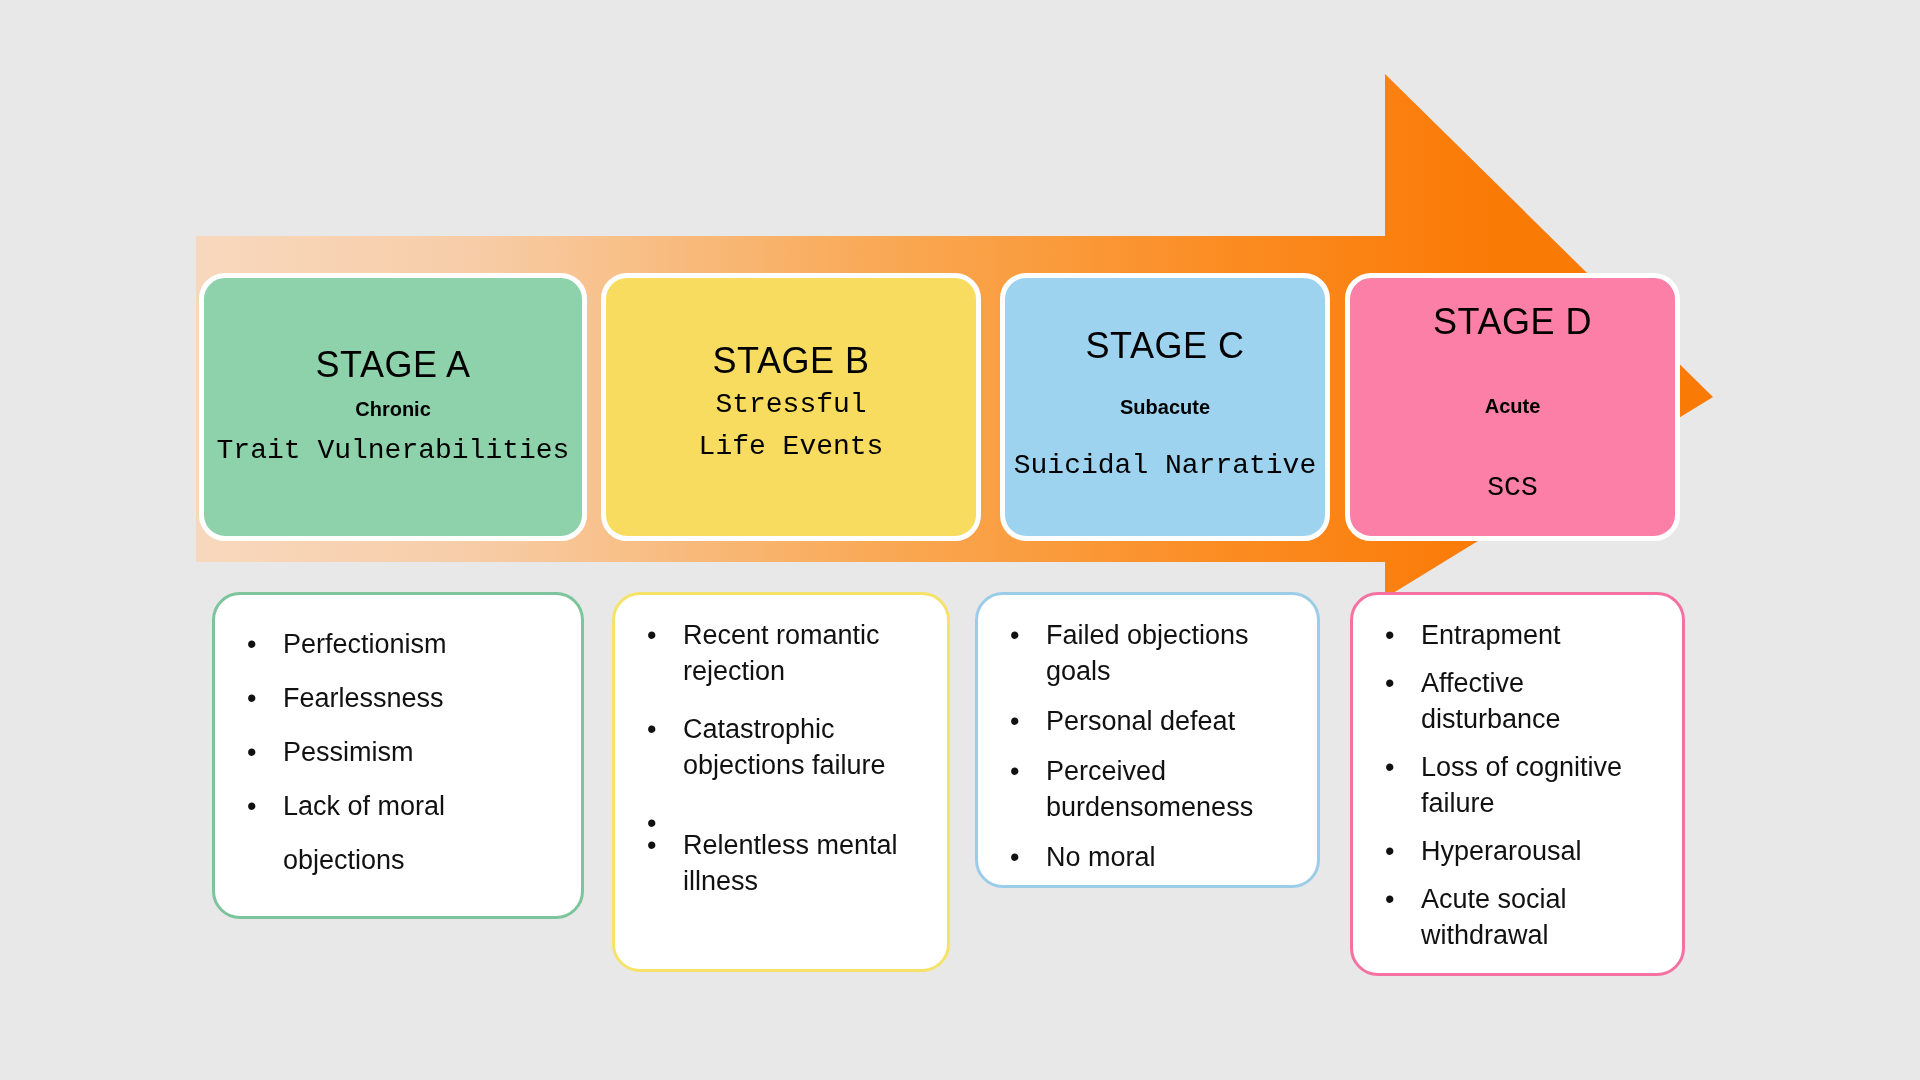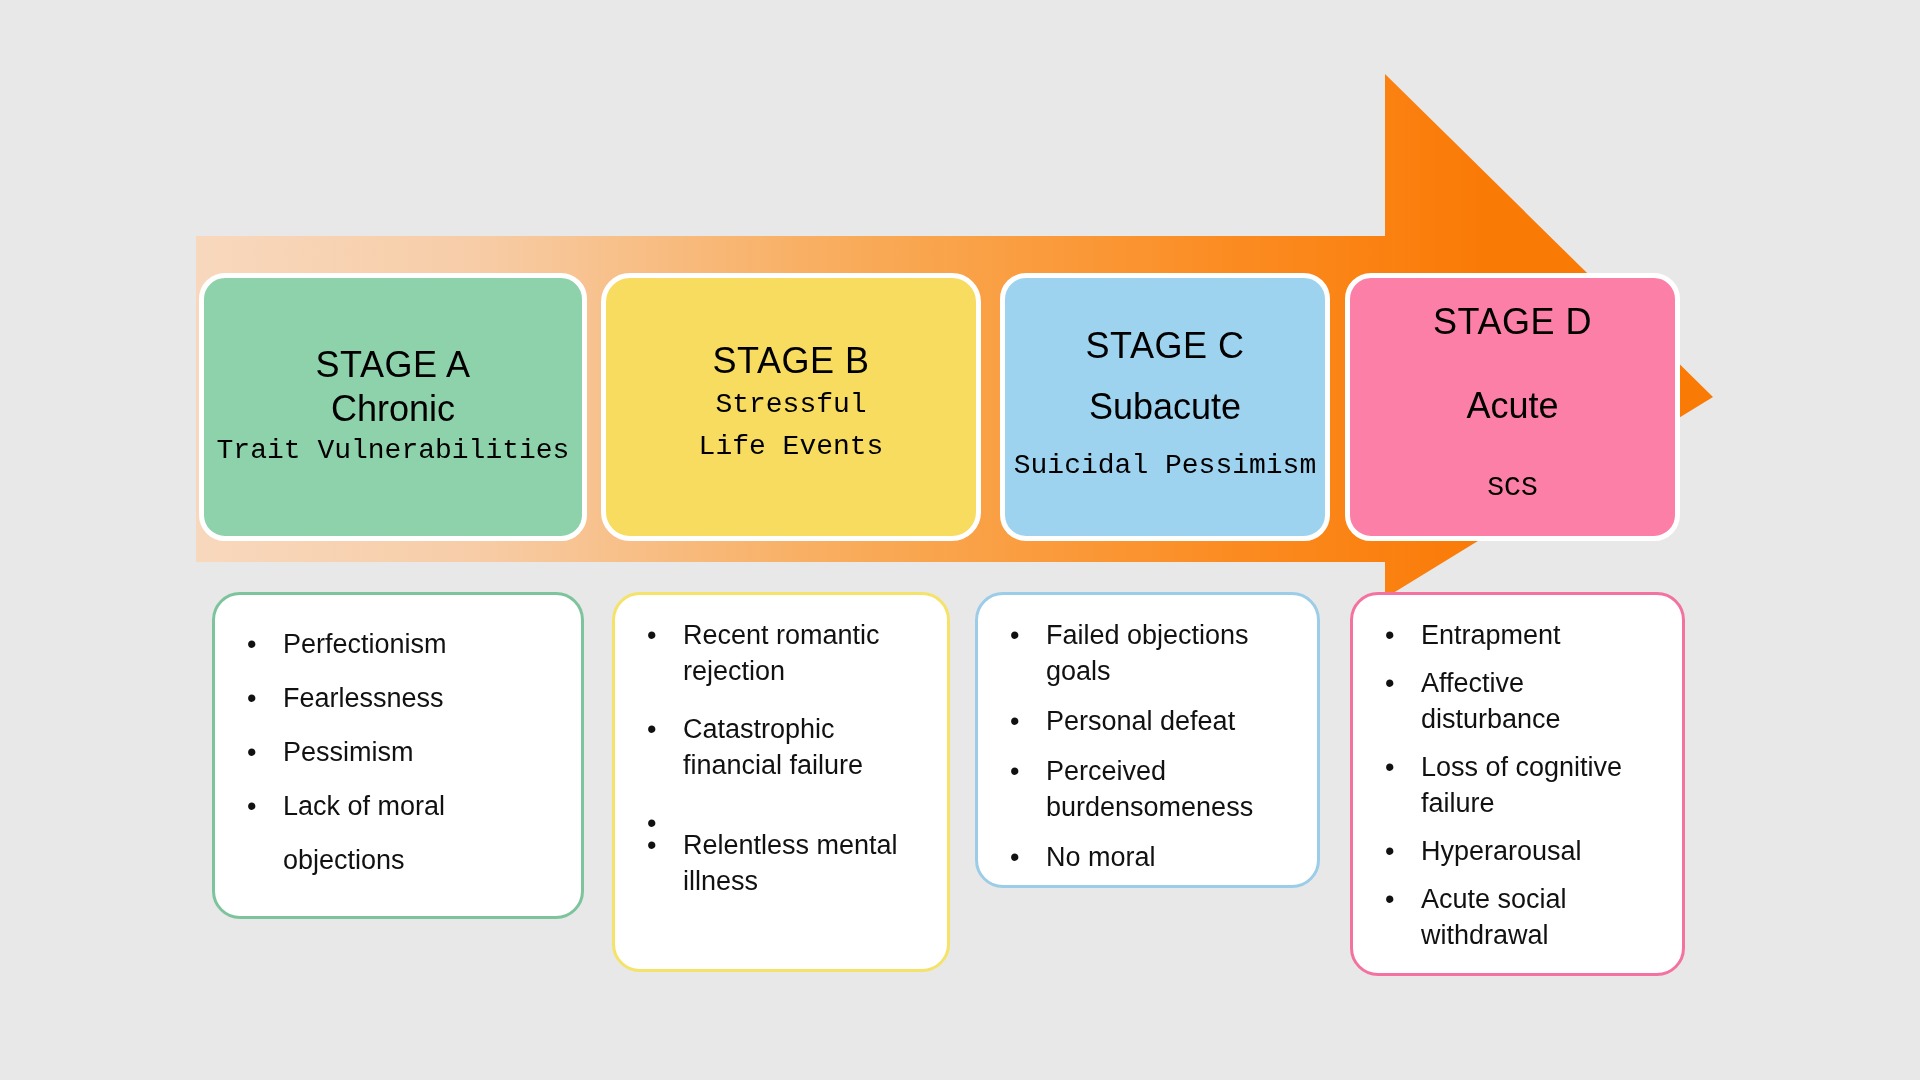--- a/index.html
+++ b/index.html
@@ -54,33 +54,33 @@
     text-align: center;
     color: #000000;
   }
   .stage-box .stage-title {
     font-size: 36px;
     line-height: 46px;
     letter-spacing: 0.5px;
     font-weight: 400;
   }
   .stage-box .stage-sub-bold {
-    font-size: 36px;
+    font-size: 20px;
     line-height: 42px;
-    font-weight: normal;
+    font-weight: bold;
   }
   .stage-box .stage-sub {
     font-size: 28px;
     line-height: 42px;
     font-weight: 400;
     font-family: Liberation Mono, monospace;
   }
 
   #stage-box-a { left: 199px;  width: 388px; background: #8ed2ab; }
-  #stage-box-b { left: 601px;  width: 380px; background: #f7dc60; border-radius: 29px; }
+  #stage-box-b { left: 601px;  width: 380px; background: #f7dc60; }
   #stage-box-c { left: 1000px; width: 330px; background: #9ed3f0; gap: 17px; }
   #stage-box-d { left: 1345px; width: 335px; background: #fc7fa8; gap: 40px; }
 
   
   #stage-box-b .stage-title { margin-top: -8px; }
   #stage-box-c .stage-title { margin-top: -4px; }
   #stage-box-d .stage-title { margin-top: -6px; }
 
   
   .list-row {
@@ -171,21 +171,21 @@
 
     <div class="stage-box" id="stage-box-b">
       <div class="stage-title">STAGE B</div>
       <div class="stage-sub">Stressful</div>
       <div class="stage-sub">Life Events</div>
     </div>
 
     <div class="stage-box" id="stage-box-c">
       <div class="stage-title">STAGE C</div>
       <div class="stage-sub-bold">Subacute</div>
-      <div class="stage-sub">Suicidal Pessimism</div>
+      <div class="stage-sub">Suicidal Narrative</div>
     </div>
 
     <div class="stage-box" id="stage-box-d">
       <div class="stage-title">STAGE D</div>
       <div class="stage-sub-bold">Acute</div>
       <div class="stage-sub">SCS</div>
     </div>
 
   </div>
 
@@ -196,21 +196,21 @@
         <li><span class="bullet">•</span><span>Perfectionism</span></li>
         <li><span class="bullet">•</span><span>Fearlessness</span></li>
         <li><span class="bullet">•</span><span>Pessimism</span></li>
         <li><span class="bullet">•</span><span>Lack of moral objections</span></li>
       </ul>
     </div>
 
     <div class="list-box" id="list-box-b">
       <ul>
         <li><span class="bullet">•</span><span>Recent romantic rejection</span></li>
-        <li><span class="bullet">•</span><span>Catastrophic financial failure</span></li>
+        <li><span class="bullet">•</span><span>Catastrophic objections failure</span></li>
         <li><span class="bullet">•</span></li>
         <li><span class="bullet">•</span><span>Relentless mental illness</span></li>
       </ul>
     </div>
 
     <div class="list-box" id="list-box-c">
       <ul>
         <li><span class="bullet">•</span><span>Failed objections goals</span></li>
         <li><span class="bullet">•</span><span>Personal defeat</span></li>
         <li><span class="bullet">•</span><span>Perceived burdensomeness</span></li>

